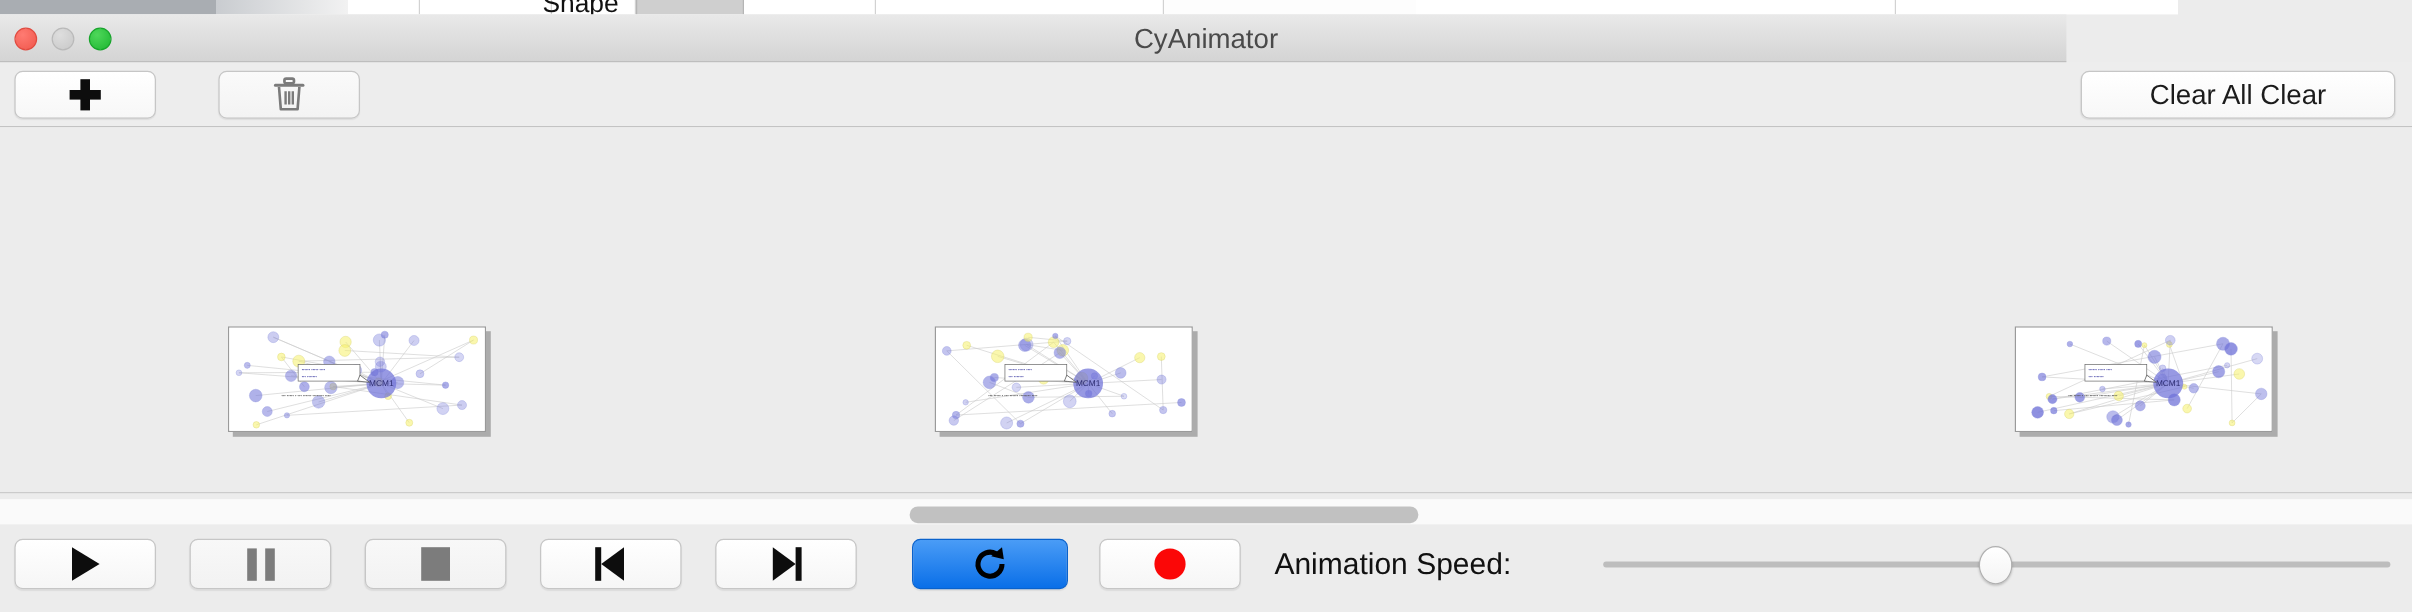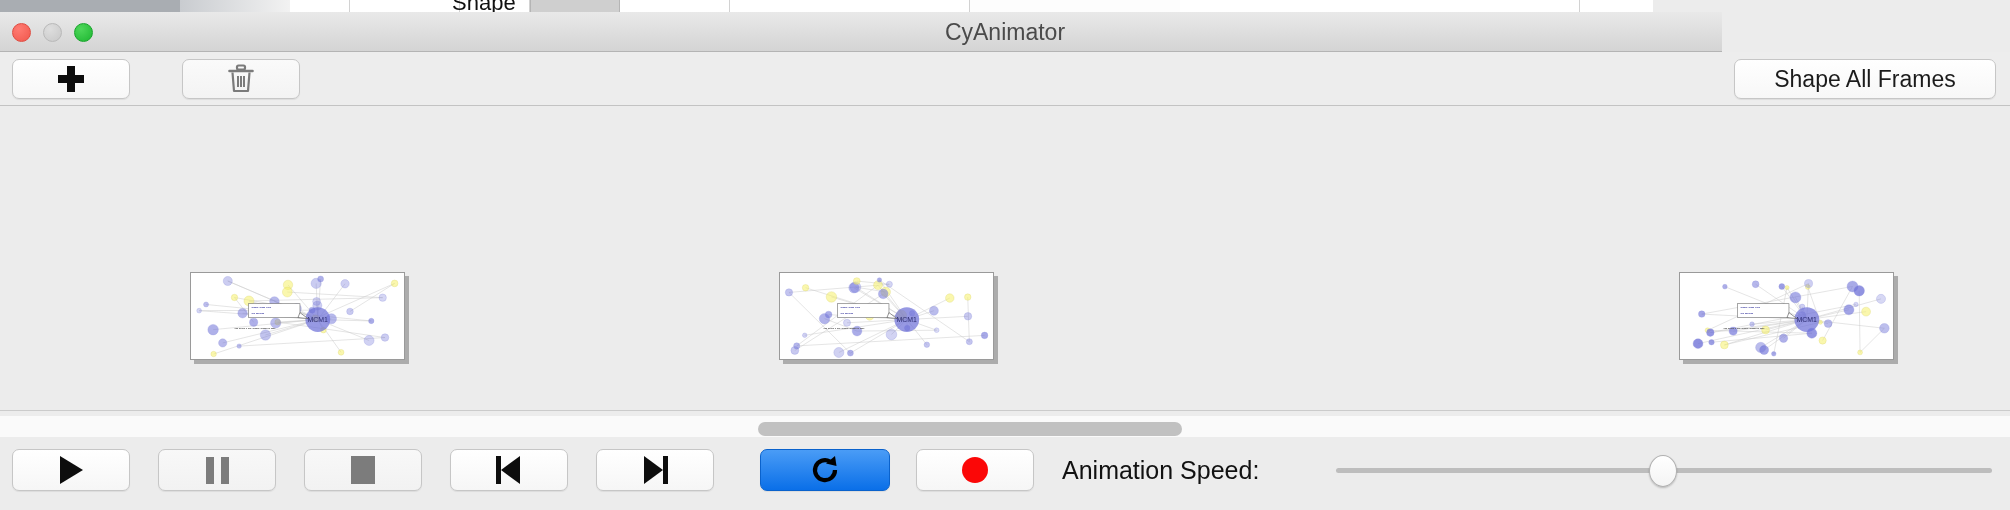--- a/index.html
+++ b/index.html
@@ -16,21 +16,21 @@
     position: relative;
     width: 2010px;
     height: 510px;
     background: #ececec;
   }
 
   
   .bg-strip {
     position: absolute;
     left: 0; top: 0;
-    width: 1653px; height: 12px;
+    width: 1815px; height: 12px;
     background: #fdfdfd;
     overflow: hidden;
   }
   .bg-strip .bg-block {
     position: absolute;
     top: 0;
     height: 12px;
     background: #ffffff;
     border-right: 1px solid #d2d2d2;
   }
@@ -323,21 +323,21 @@
         <rect x="9" y="1.5" width="8" height="4" rx="1.5" fill="none" stroke="#7b7b7b" stroke-width="2.2"></rect>
         <line x1="1.5" y1="7" x2="24.5" y2="7" stroke="#7b7b7b" stroke-width="2.6" stroke-linecap="round"></line>
         <path d="M4.5 8.5 L6 27 L20 27 L21.5 8.5" fill="none" stroke="#7b7b7b" stroke-width="2.2" stroke-linejoin="round"></path>
         <line x1="10" y1="12" x2="10" y2="23" stroke="#7b7b7b" stroke-width="2"></line>
         <line x1="13" y1="12" x2="13" y2="23" stroke="#7b7b7b" stroke-width="2"></line>
         <line x1="16" y1="12" x2="16" y2="23" stroke="#7b7b7b" stroke-width="2"></line>
       </svg>
     </div>
 
     <div class="btn" id="clear-all-button">
-      <span class="lbl">Shape All Frames</span>
+      <span class="lbl">Clear All Clear</span>
     </div>
   </div>
 
   <div class="timeline">
     <div id="frames-layer">
         <div class="frame" style="left: 190px; top: 166px;">
           <svg class="net" viewBox="0 0 215 88">
             <rect width="215" height="88" fill="#ffffff"></rect>
             <g>
               <line x1="126.81415508818542" y1="28.74412394629052" x2="128" y2="47" stroke="#c9c9c9" stroke-width="0.5"></line>

